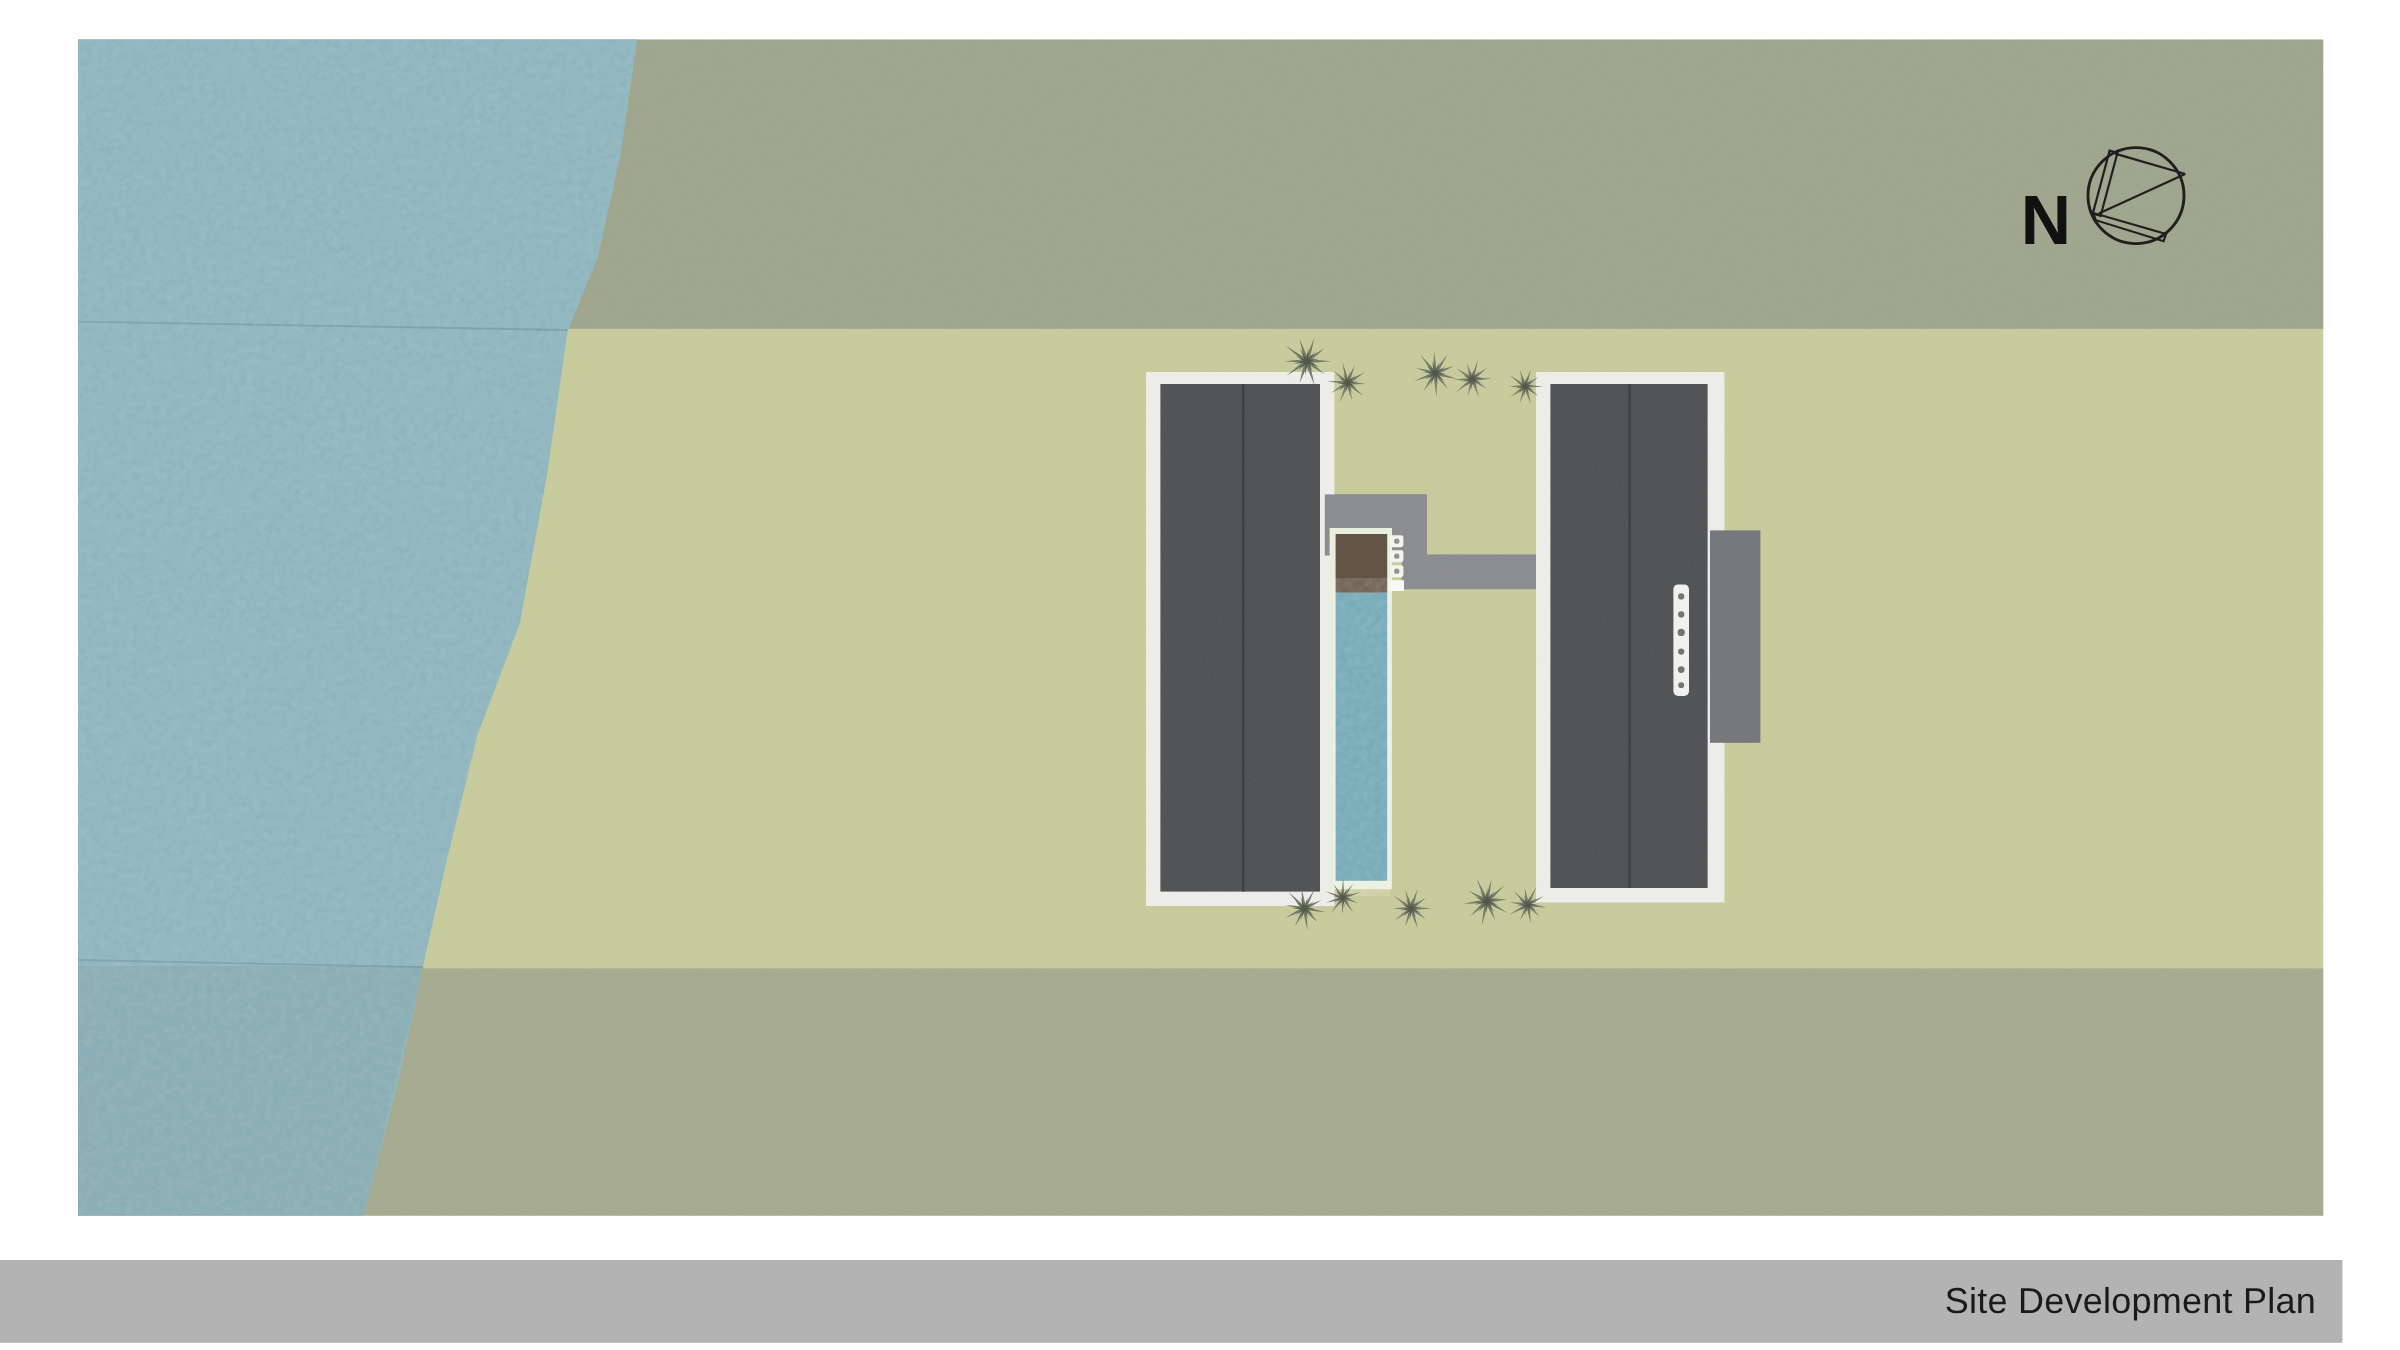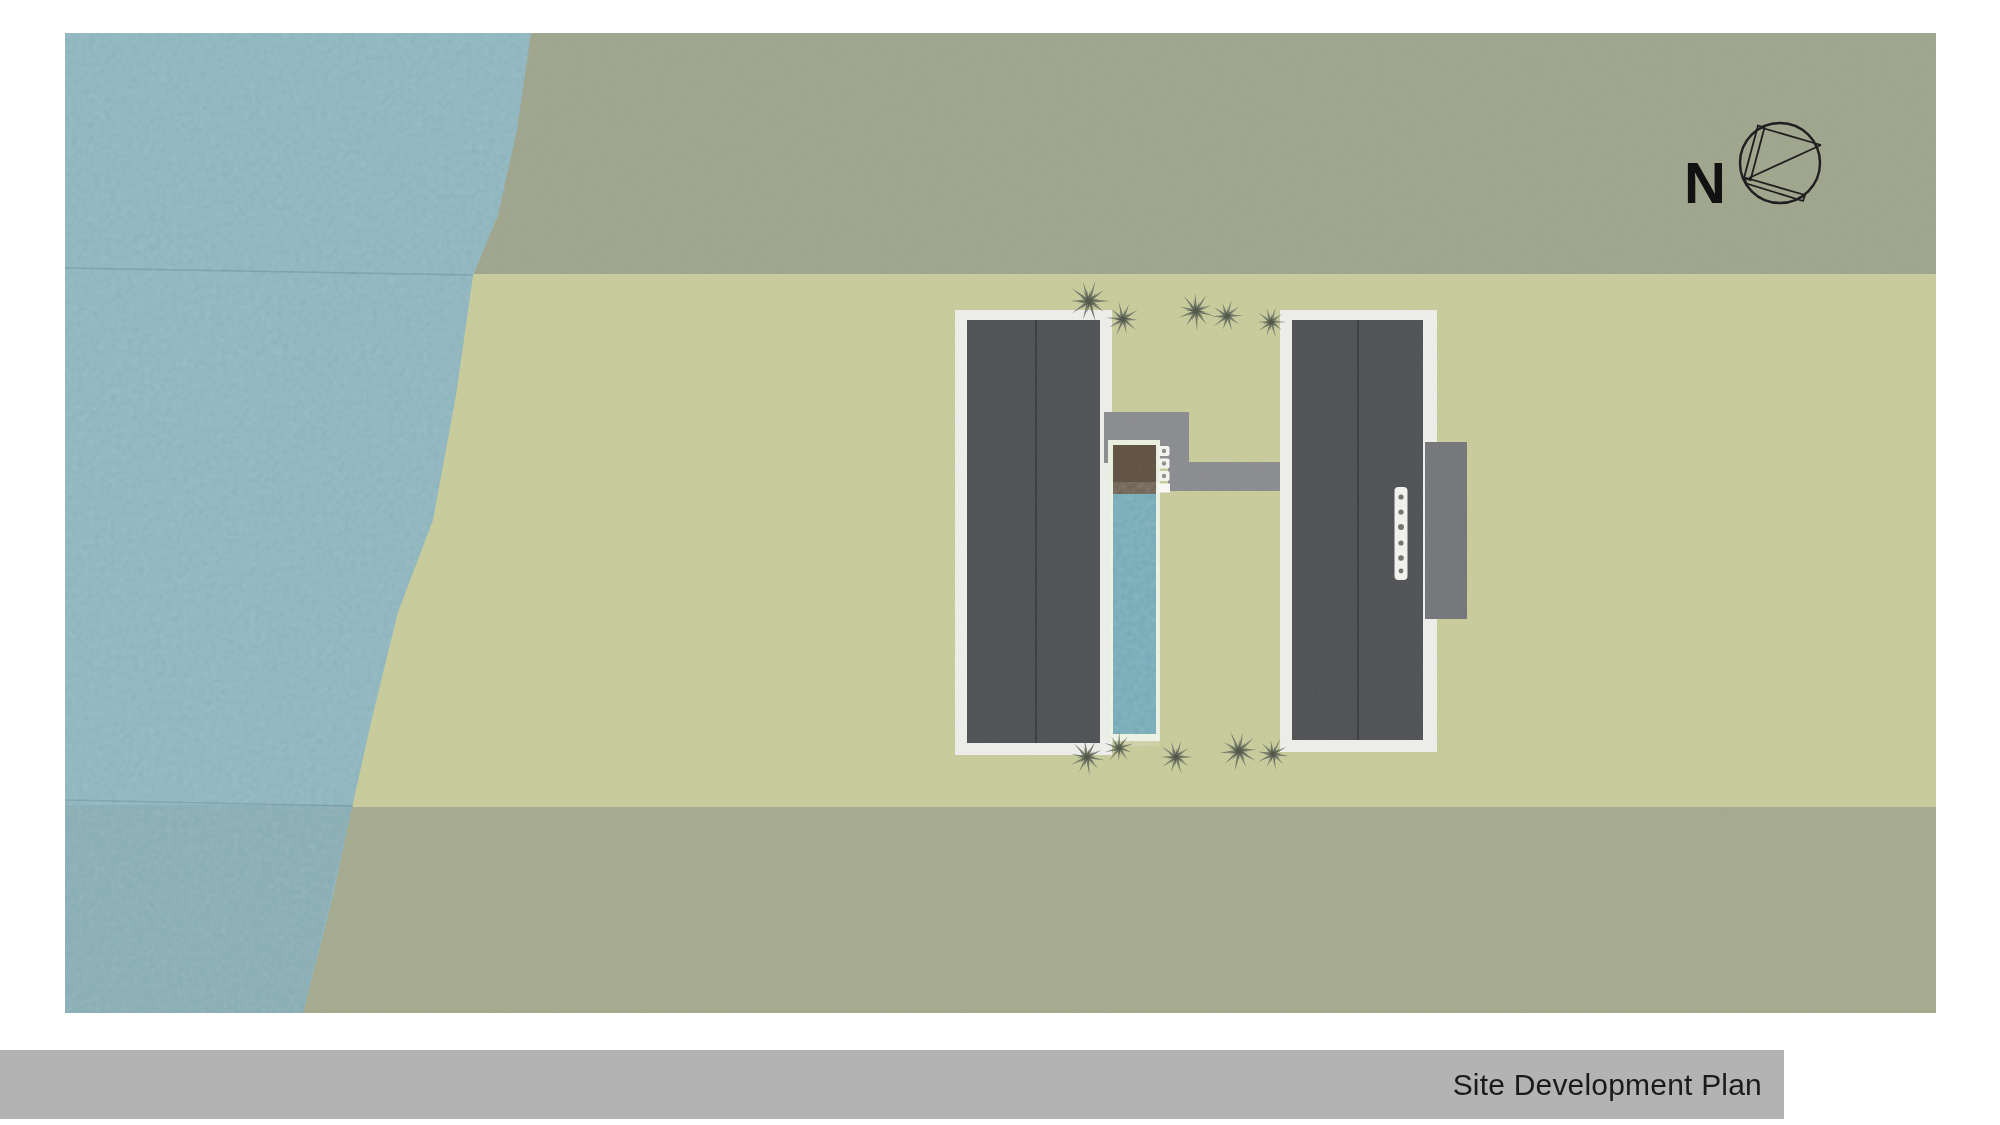--- a/index.html
+++ b/index.html
@@ -5,21 +5,21 @@
   :root{
     --water:#7ca9b3; --upper:#9aa087; --middle:#c4c896; --lower:#a0a689;
     --roof:#47494c; --frame:#ebebe8; --path:#85868a; --deck:#6d6f72;
     --pool:#5f9dac; --pooldeck:#584a3a; --poolframe:#e7eedd;
     --tree:#757b6a; --treedark:#4e5444; --bar:#b3b3b3; --ink:#1a1a1a;
   }
   html,body{margin:0;padding:0;background:#ffffff;}
   .stage{position:relative;width:2000px;height:1125px;background:#ffffff;overflow:hidden;
          font-family:"Liberation Sans", sans-serif;}
   .plan-svg{position:absolute;left:0;top:0;width:2000px;height:1125px;display:block;}
-  .title-bar{position:absolute;left:0;top:1050px;width:1784px;height:69px;background:var(--bar);
+  .title-bar{position:absolute;left:0;top:1050px;width:1952px;height:69px;background:var(--bar);
              display:flex;align-items:center;justify-content:flex-end;box-sizing:border-box;
              padding-right:22px;padding-left:24px;}
   .title-bar .title{font-size:30px;color:var(--ink);letter-spacing:0.2px;}
   .compass-n{font-family:"Liberation Sans", sans-serif;font-weight:bold;font-size:58px;fill:#111;}
 </style>
 </head>
 <body>
 
 <div class="stage">
 

